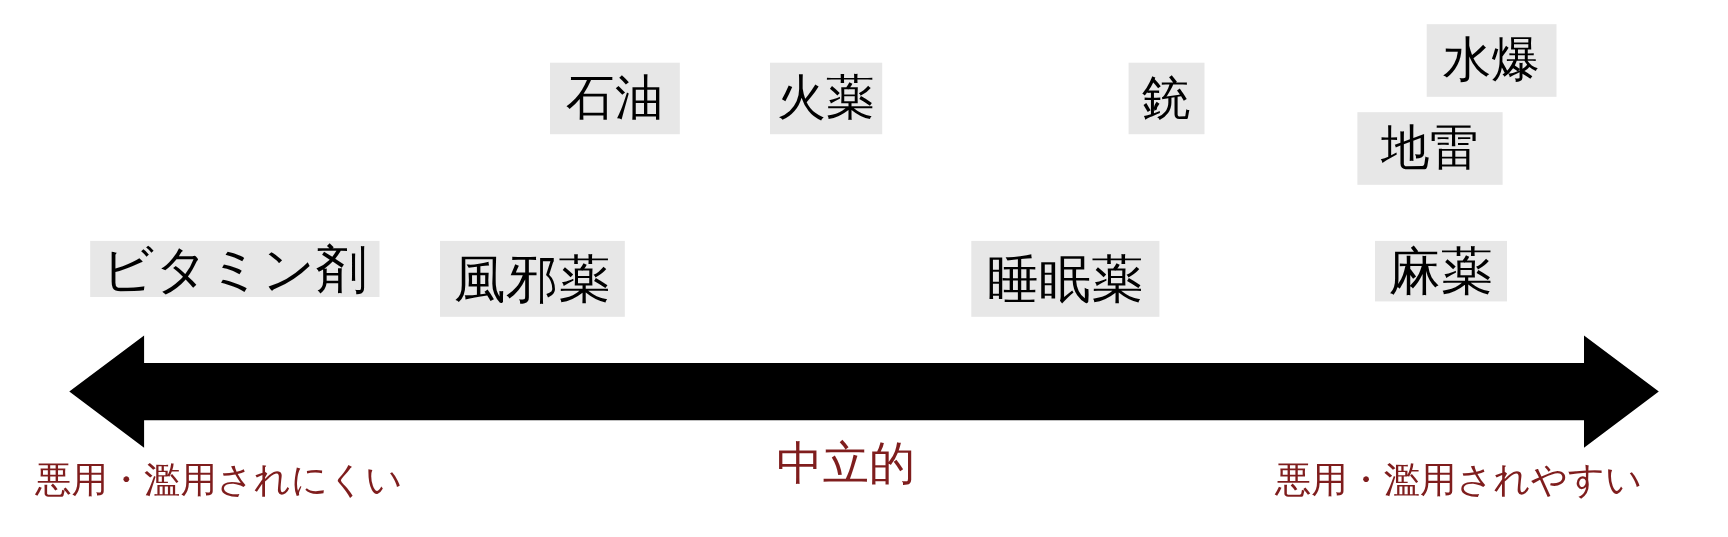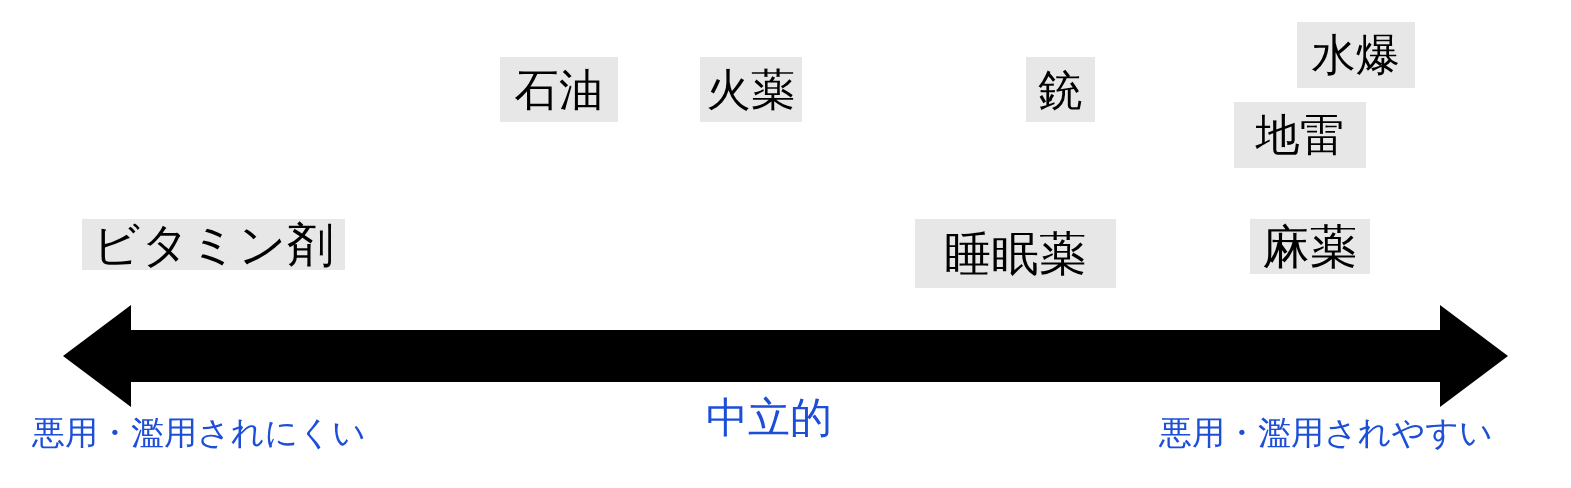--- a/index.html
+++ b/index.html
@@ -25,22 +25,22 @@
     font-weight: 400;
     line-height: 1;
     display: flex;
     align-items: center;
     justify-content: center;
     white-space: nowrap;
     letter-spacing: 0.5px;
   }
   .axis-caption {
     position: absolute;
-    color: #1d4ed8;
-    font-family: Liberation Mono, monospace;
+    color: #7f1d1d;
+    font-family: Liberation Sans, sans-serif;
     font-weight: 400;
     white-space: nowrap;
     line-height: 1;
   }
   .caption-small { font-size: 33px; }
   .caption-center { font-size: 42px; }
   #arrow-wrap {
     position: absolute;
     left: 0;
     top: 296px;
@@ -57,22 +57,25 @@
   <div id="arrow-wrap">
     <svg width="1571" height="116" viewBox="0 0 1571 116" xmlns="http://www.w3.org/2000/svg">
       <polygon points="63,60 131,9 131,34 1440,34 1440,9 1508,60 1440,111 1440,86 131,86 131,111" fill="#000000"></polygon>
     </svg>
   </div>
 
   <div class="chip" style="left:82px; top:219px; width:263px; height:51px; font-size:47px;">
     <span>ビタミン剤</span>
   </div>
 
+  <div class="chip" style="left:400px; top:219px; width:168px; height:69px; font-size:47px;">
+    <span>風邪薬</span>
+  </div>
 
-  <div class="chip" style="left:883px; top:219px; width:201px; height:69px; font-size:47px;margin-left:32px;">
+  <div class="chip" style="left:883px; top:219px; width:171px; height:69px; font-size:47px;">
     <span>睡眠薬</span>
   </div>
 
   <div class="chip" style="left:1250px; top:219px; width:120px; height:55px; font-size:47px;">
     <span>麻薬</span>
   </div>
 
   <div class="chip" style="left:500px; top:57px; width:118px; height:65px; font-size:44px;">
     <span>石油</span>
   </div>

